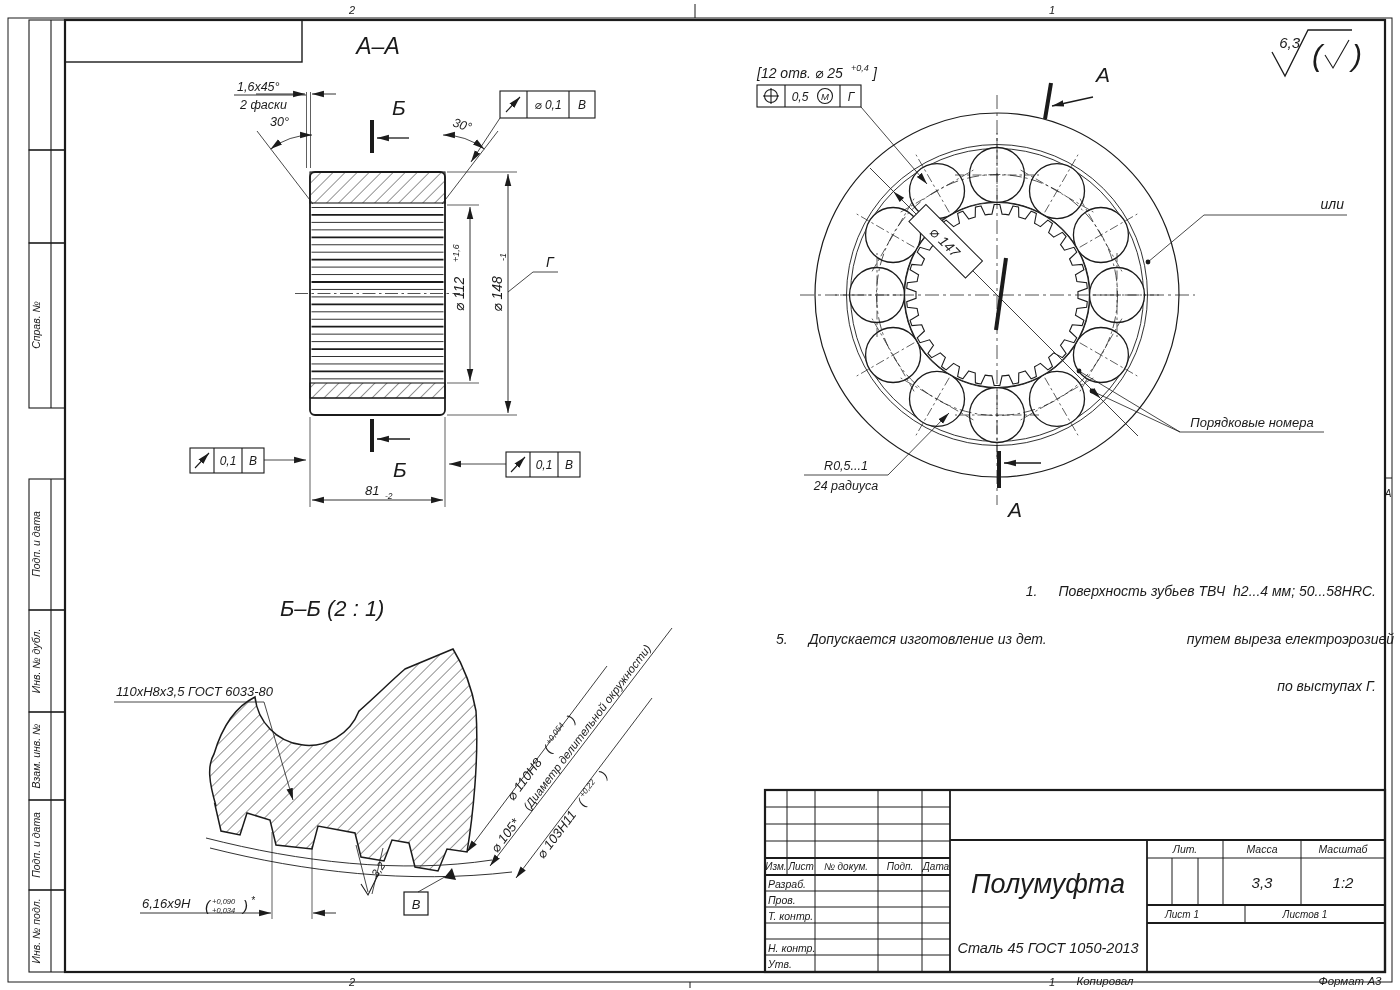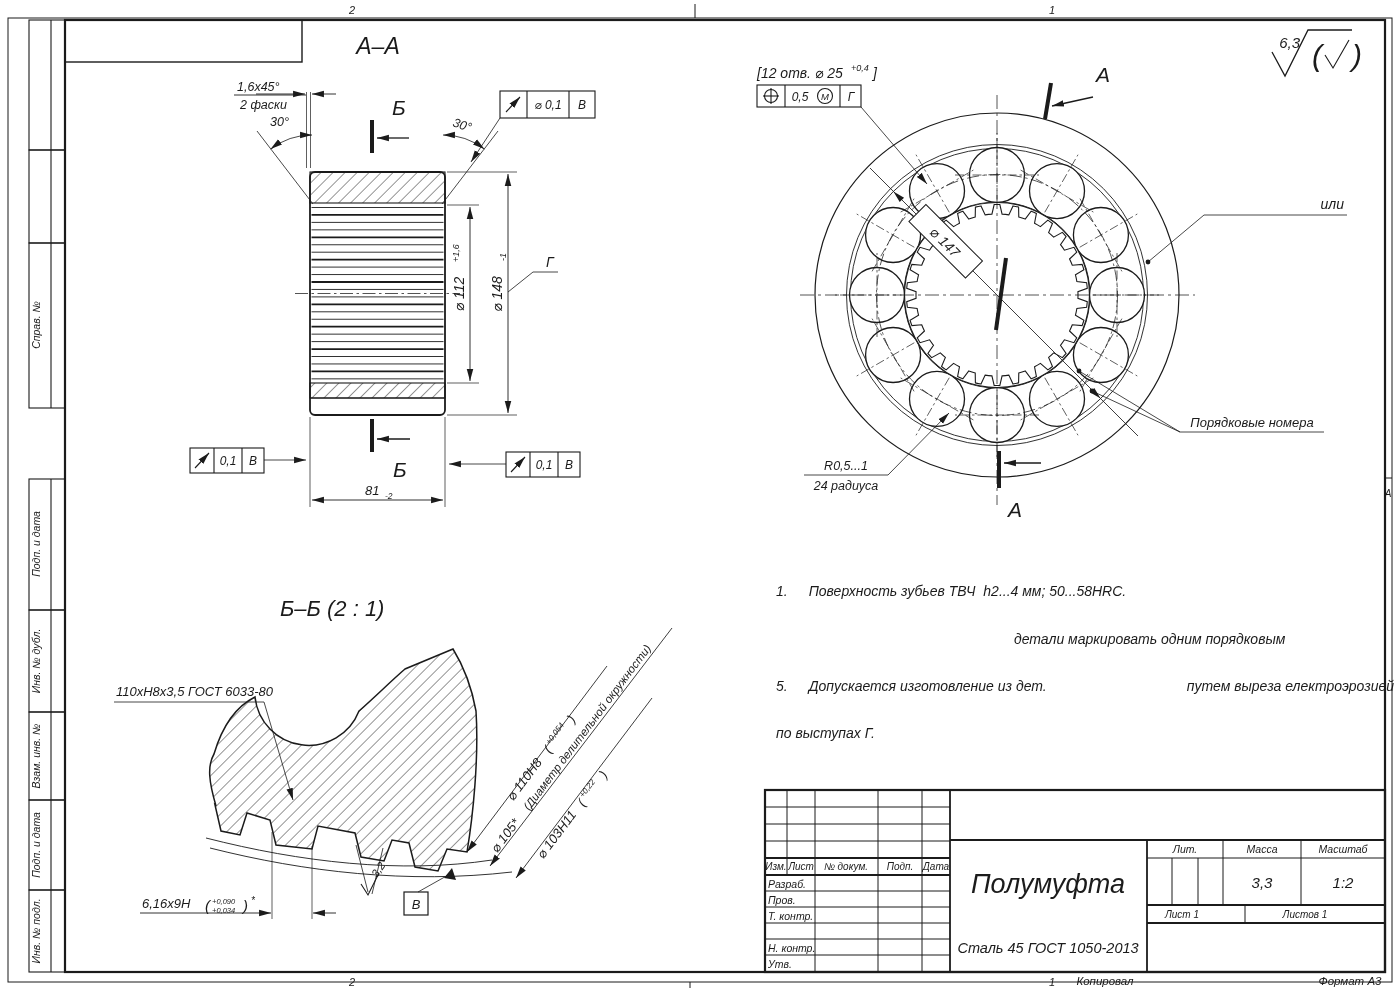--- a/index.html
+++ b/index.html
@@ -2,21 +2,21 @@
 <html><head>
 <meta charset="utf-8">
 <style>
   html,body{margin:0;padding:0;background:#fff;}
   #page{position:relative;width:1400px;height:990px;background:#fff;overflow:hidden;
         font-family:"Liberation Sans","DejaVu Sans",sans-serif;}
   svg{position:absolute;left:0;top:0;}
   svg text{stroke:none;fill:#1b1b1b;font-style:italic;font-family:"Liberation Sans","DejaVu Sans",sans-serif;}
   #tech{position:absolute;left:776px;top:553px;width:600px;font-size:14px;line-height:15.7px;
         font-style:italic;color:#1b1b1b;white-space:pre;}
-  #tech div{height:15.7px;}
+  #tech div{height:15.7px;text-align:right;}
 </style>
 </head>
 <body>
 
 <div id="page">
 
 <svg id="dw" width="1400" height="990" viewBox="0 0 1400 990">
 <defs>
   <pattern id="hat" width="8.5" height="8.5" patternUnits="userSpaceOnUse" patternTransform="rotate(45)">
     <line x1="0" y1="0" x2="0" y2="8.5" stroke="#2b2b2b" st="" roke-width="1"></line>
@@ -409,21 +409,20 @@
     <text x="1182" y="918" font-size="10" text-anchor="middle">Лист 1</text>
     <text x="1305" y="918" font-size="10" text-anchor="middle">Листов 1</text>
     <text x="1048" y="893" font-size="27" text-anchor="middle">Полумуфта</text>
     <text x="1048" y="953" font-size="14.5" text-anchor="middle">Сталь 45 ГОСТ 1050-2013</text>
   </g>
 </g>
 </svg>
 
 <div id="tech">
   <div>1.  Поверхность зубьев ТВЧ  h2...4 мм; 50...58HRC.</div>
-  <div>                 детали маркировать одним порядковым</div>
   <div>5.  Допускается изготовление из дет.          путем выреза електроэрозией</div>
   <div>по выступах Г.</div>
   
   
   
 </div>
 
 </div>
 
 </body></html>

